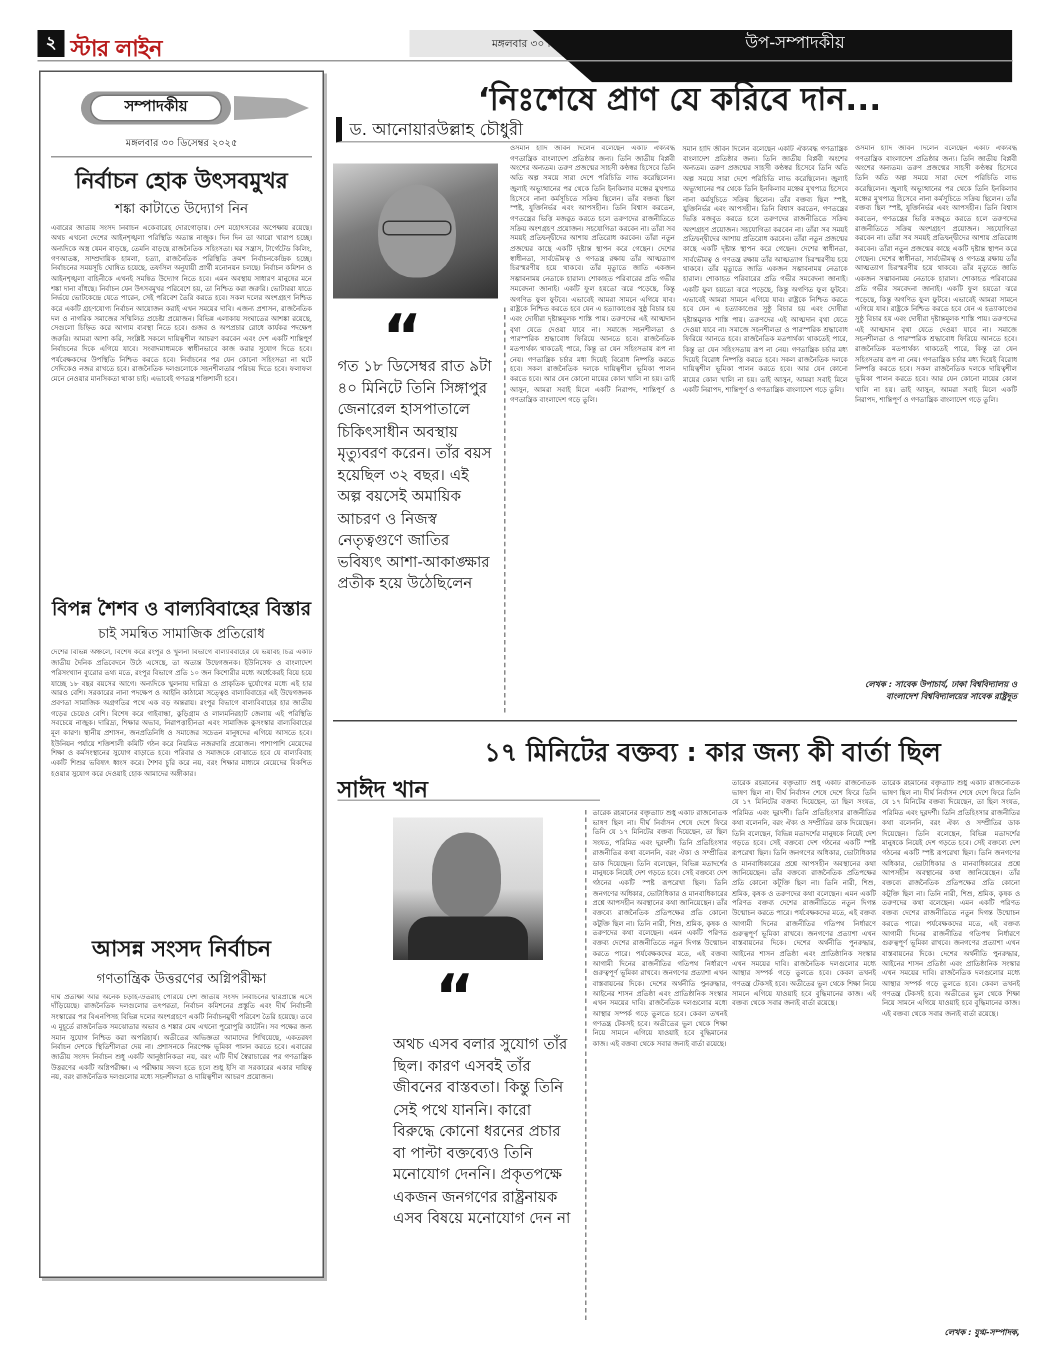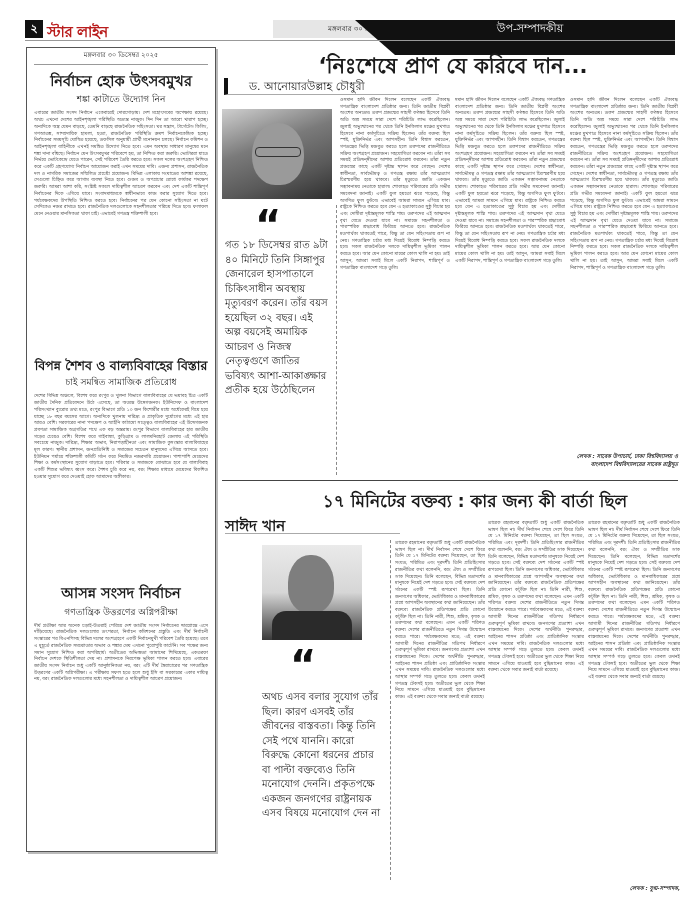--- a/index.html
+++ b/index.html
@@ -21,21 +21,21 @@
   .ed-banner .pill-inner { position: absolute; left: 26px; top: 7px; width: 88px; height: 18px; border-radius: 9px; background: #fff; border: 1px solid #777; text-align: center; font-size: 10px; font-weight: bold; line-height: 16px; font-family: "DejaVu Sans", sans-serif; }
   .ed-banner .nib { position: absolute; left: 122px; top: 8px; width: 50px; height: 16px; background: #aaa; clip-path: polygon(0 0, 70% 10%, 100% 50%, 70% 90%, 0 100%); }
   .ed-date { text-align: center; font-size: 6.5px; margin-top: 2px; padding-bottom: 3px; border-bottom: 1px solid #999; font-family: "DejaVu Sans", sans-serif; }
   .ed-article { margin-top: 8px; }
   .ed-headline { text-align: center; font-size: 14.5px; font-weight: bold; line-height: 1.2; font-family: "DejaVu Sans", sans-serif; }
   .ed-sub { text-align: center; font-size: 9px; font-weight: normal; margin: 2px 0 3px; font-family: "DejaVu Sans", sans-serif; }
   .body-text { font-size: 4.6px; line-height: 6.7px; text-align: justify; color: #333; font-family: "DejaVu Sans", sans-serif; }
 
   
   .main-headline { position: absolute; left: 228px; top: 50px; width: 450px; text-align: center; font-size: 21px; font-weight: bold; font-family: "DejaVu Sans", sans-serif; }
-  .author-1 { position: absolute; left: 224px; top: 78px; width: 215px; height: 17px; border-left: 4px solid #111; padding-left: 21px; font-size: 11px; line-height: 17px; border-bottom: 1px solid #aaa; font-family: "DejaVu Sans", sans-serif; }
+  .author-1 { position: absolute; left: 224px; top: 78px; width: 215px; height: 17px; border-left: 4px solid #111; padding-left: 5px; font-size: 11px; line-height: 17px; border-bottom: 1px solid #aaa; font-family: "DejaVu Sans", sans-serif; }
   .photo-1 { position: absolute; left: 222px; top: 109px; width: 110px; height: 90px; background: linear-gradient(160deg, #cfcfcf 0%, #7a7a7a 40%, #5a5a5a 70%, #2f2f2f 100%); }
   .photo-1 .face { position: absolute; left: 30px; top: 14px; width: 52px; height: 62px; border-radius: 50% 50% 45% 45%; background: #9a9a9a; }
   .photo-1 .glasses { position: absolute; left: 33px; top: 38px; width: 46px; height: 10px; border: 1px solid #333; border-radius: 4px; }
   .quote-mark { position: absolute; font-size: 40px; font-weight: bold; line-height: 1; color: #111; font-family: "DejaVu Sans", sans-serif; }
   .pull-quote { position: absolute; font-size: 10px; line-height: 14.5px; font-family: "DejaVu Sans", sans-serif; color: #222; }
   .dotted-rule { position: absolute; width: 0; border-left: 1px dashed #888; }
 
   .col { position: absolute; }
   .credit { position: absolute; font-size: 5.5px; font-style: italic; font-weight: bold; text-align: right; font-family: "DejaVu Sans", sans-serif; }
 
@@ -52,20 +52,25 @@
 
 <div class="masthead">
   <div class="page-num">২</div>
   <div class="paper-name">স্টার লাইন</div>
   <div class="date-band">মঙ্গলবার ৩০ ডিসেম্বর ২০২৫</div>
   <div class="section-band">উপ-সম্পাদকীয়</div>
 </div>
 <div class="masthead-rule"></div>
 
 <div class="editorial-box">
+  <div class="ed-banner">
+    <div class="pill"></div>
+    <div class="pill-inner">সম্পাদকীয়</div>
+    <div class="nib"></div>
+  </div>
   <div class="ed-date">মঙ্গলবার ৩০ ডিসেম্বর ২০২৫</div>
 
   <div class="ed-article">
     <div class="ed-headline">নির্বাচন হোক উৎসবমুখর</div>
     <div class="ed-sub">শঙ্কা কাটাতে উদ্যোগ নিন</div>
     <div class="body-text" style="height:212px; overflow:hidden;">এবারের জাতীয় সংসদ নির্বাচন একেবারেই দোরগোড়ায়। দেশ মহোৎসবের অপেক্ষায় রয়েছে। অথচ এখনো দেশের আইনশৃঙ্খলা পরিস্থিতি অত্যন্ত নাজুক। দিন দিন তা আরো খারাপ হচ্ছে। অন্যদিকে অস্ত্র যেমন বাড়ছে, তেমনি বাড়ছে রাজনৈতিক সহিংসতা। ঘর সন্ত্রাস, টার্গেটেড কিলিং, গণআতঙ্ক, সাম্প্রদায়িক হামলা, হত্যা, রাজনৈতিক পরিস্থিতি ক্রমশ নির্বাচনকেন্দ্রিক হচ্ছে। নির্বাচনের সময়সূচি ঘোষিত হয়েছে, তফসিল অনুযায়ী প্রার্থী মনোনয়ন চলছে। নির্বাচন কমিশন ও আইনশৃঙ্খলা বাহিনীকে এখনই সমন্বিত উদ্যোগ নিতে হবে। এমন অবস্থায় সাধারণ মানুষের মনে শঙ্কা দানা বাঁধছে। নির্বাচন যেন উৎসবমুখর পরিবেশে হয়, তা নিশ্চিত করা জরুরি। ভোটাররা যাতে নির্ভয়ে ভোটকেন্দ্রে যেতে পারেন, সেই পরিবেশ তৈরি করতে হবে। সকল দলের অংশগ্রহণ নিশ্চিত করে একটি গ্রহণযোগ্য নির্বাচন আয়োজন করাই এখন সময়ের দাবি। এজন্য প্রশাসন, রাজনৈতিক দল ও নাগরিক সমাজের সম্মিলিত প্রচেষ্টা প্রয়োজন। বিভিন্ন এলাকায় সংঘাতের আশঙ্কা রয়েছে, সেগুলো চিহ্নিত করে আগাম ব্যবস্থা নিতে হবে। গুজব ও অপপ্রচার রোধে কার্যকর পদক্ষেপ জরুরি। আমরা আশা করি, সংশ্লিষ্ট সকলে দায়িত্বশীল আচরণ করবেন এবং দেশ একটি শান্তিপূর্ণ নির্বাচনের দিকে এগিয়ে যাবে। সংবাদমাধ্যমকে স্বাধীনভাবে কাজ করার সুযোগ দিতে হবে। পর্যবেক্ষকদের উপস্থিতি নিশ্চিত করতে হবে। নির্বাচনের পর যেন কোনো সহিংসতা না ঘটে সেদিকেও নজর রাখতে হবে। রাজনৈতিক দলগুলোকে সহনশীলতার পরিচয় দিতে হবে। ফলাফল মেনে নেওয়ার মানসিকতা থাকা চাই। এভাবেই গণতন্ত্র শক্তিশালী হবে।</div>
   </div>
 
   <div class="ed-article">
     <div class="ed-headline" style="font-size:12.5px;margin-top:36px;">বিপন্ন শৈশব ও বাল্যবিবাহের বিস্তার</div>

